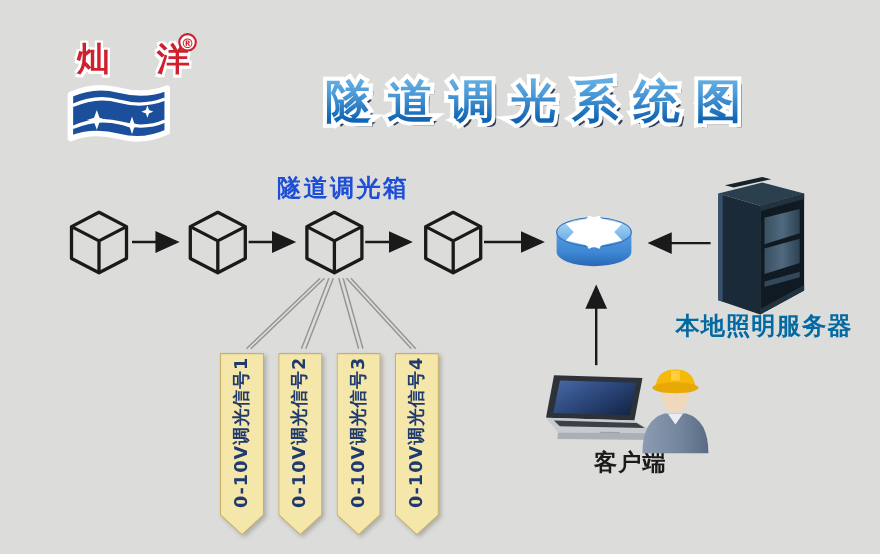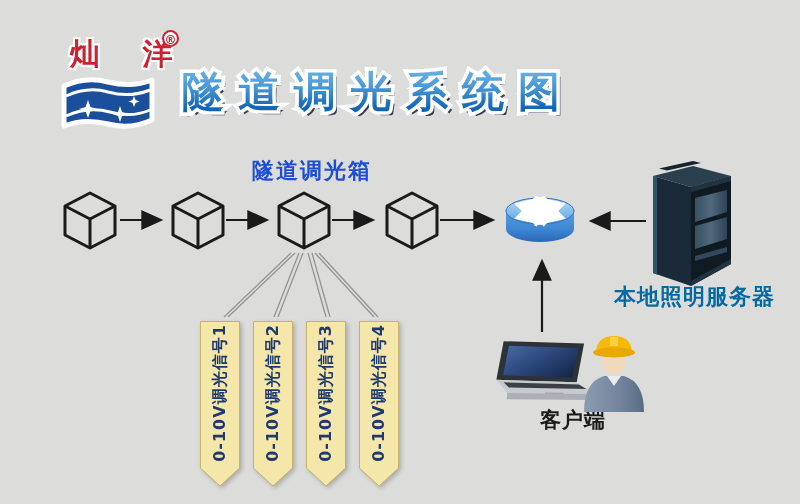--- a/index.html
+++ b/index.html
@@ -22,21 +22,21 @@
     position:absolute;left:96px;top:2px;width:17px;height:17px;border:2px solid #cf2030;
     border-radius:50%;color:#cf2030;background:#fff;
     font-size:12px;font-weight:bold;line-height:17px;text-align:center;letter-spacing:0;
     text-shadow:none;box-sizing:border-box;
   }
   .reg-mark-abs{position:absolute;left:106px;top:4px;}
 
   
   .title{position:absolute;left:182px;top:60px;width:506px;height:64px;}
   .title .t{
-    position:absolute;left:0;top:0;width:100%;text-align:left;white-space:nowrap;
+    position:absolute;left:0;top:0;width:100%;text-align:right;white-space:nowrap;
     font-size:42px;font-weight:bold;letter-spacing:14px;line-height:64px;
   }
   .t-shadow{color:#333d58;transform:translate(4px,4px);}
   .t-stroke{color:#ffffff;-webkit-text-stroke:7px #ffffff;}
   .t-fill{
     background:linear-gradient(180deg,#7fc2ec 0%,#4897d6 42%,#1266b4 75%,#0d57a7 100%);
     -webkit-background-clip:text;background-clip:text;color:transparent;
   }
 
   

